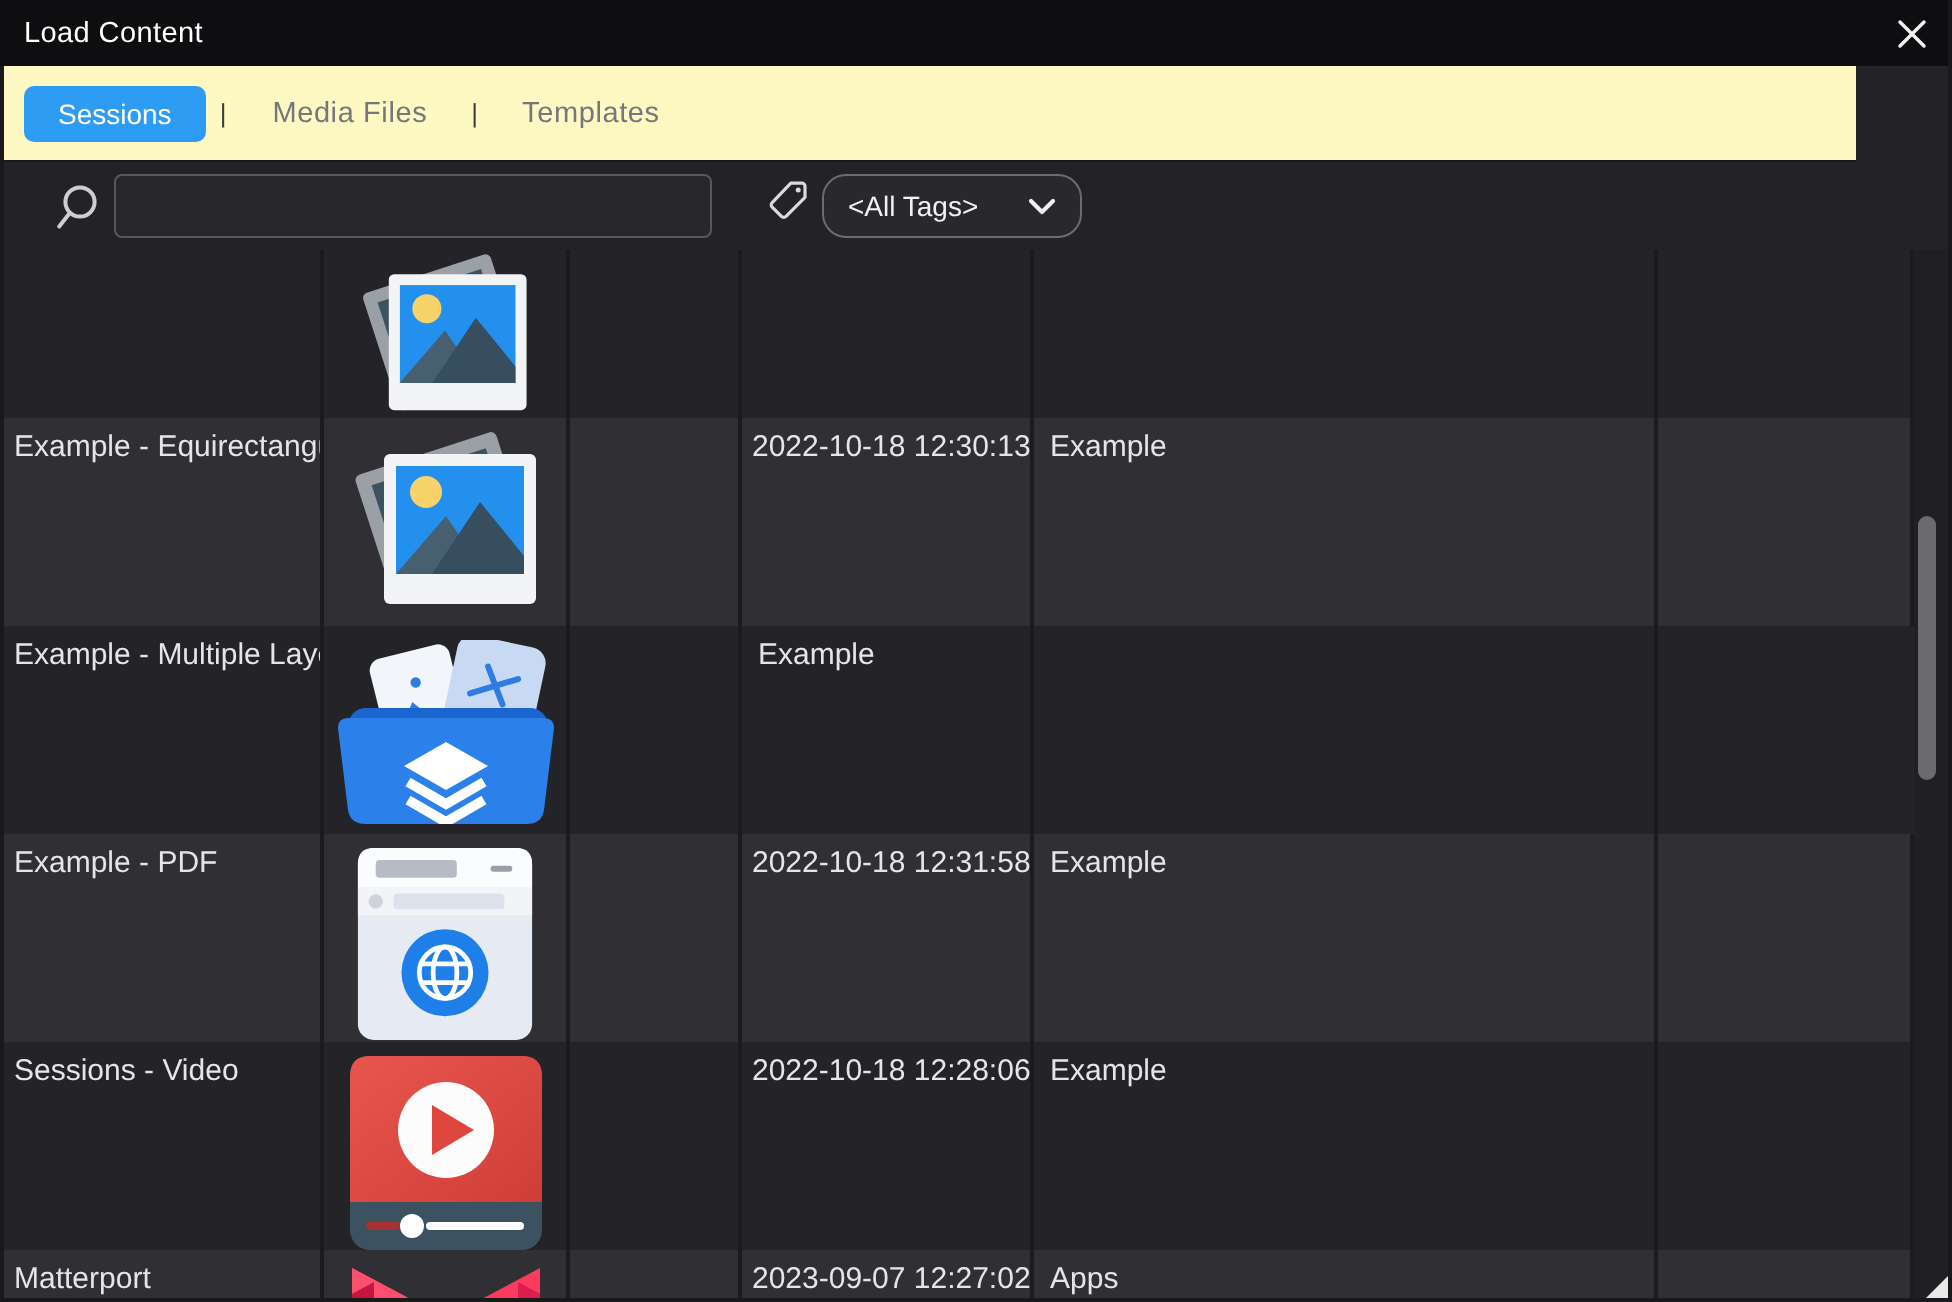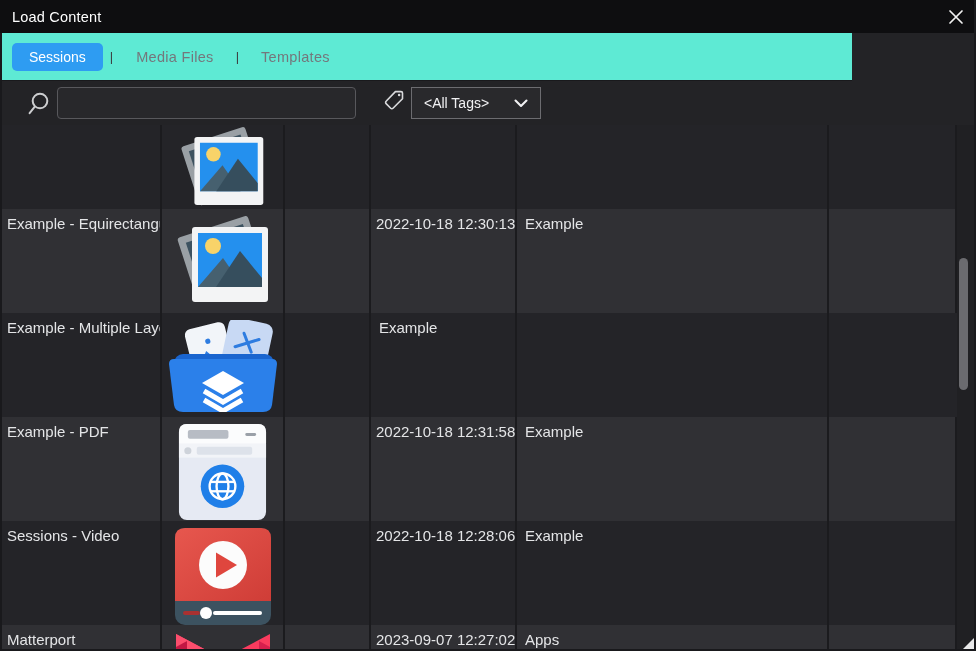--- a/index.html
+++ b/index.html
@@ -9,40 +9,40 @@
   .dialog{ position:relative; width:976px; height:651px; background:#232326; overflow:hidden; }
 
   
   .titlebar{ position:absolute; left:0; top:0; width:976px; height:33px; background:#0e0e10;
              display:flex; align-items:center; }
   .title{ margin-left:12px; font-size:14.5px; color:#ffffff; letter-spacing:.2px; }
   .close-btn{ position:absolute; right:11px; top:8px; width:18px; height:18px; cursor:pointer;
               display:flex; align-items:center; justify-content:center; }
 
   
-  .tabbar{ position:absolute; left:0; top:33px; width:852px; height:48px; background:#5eead4;
+  .tabbar{ position:absolute; left:0; top:33px; width:928px; height:48px; background:#fef9c3;
            display:flex; align-items:center; border-bottom:1px solid #19191c; }
   .tab-active{ margin-left:12px; height:28px; padding:0 17px; background:#2e9cf2; border:none;
                border-radius:5px; color:#fff; font-size:14px; font-family:inherit;
                display:flex; align-items:center; cursor:pointer; }
   .tab{ background:none; border:none; color:#74777c; font-size:14.5px; font-family:inherit;
         cursor:pointer; letter-spacing:.3px; }
   .tab-sep{ color:#3c3e42; font-size:13px; margin:0 22px; }
   .tab-sep.first{ margin:0 0 0 7px; }
   .tab-mf{ margin-left:23px; }
 
   
   .filterbar{ position:absolute; left:0; top:82px; width:976px; height:43px; background:#232326; }
   .search-ic{ position:absolute; left:27px; top:9px; }
   .search-input{ position:absolute; left:57px; top:5px; width:299px; height:32px;
                  background:#28282b; border:1px solid #58585c; border-radius:4px;
                  color:#e8e8ea; font-size:14px; font-family:inherit; padding:0 10px; outline:none; }
   .tag-ic{ position:absolute; left:383px; top:7px; }
   .tag-dropdown{ position:absolute; left:411px; top:5px; width:130px; height:32px;
-                 background:#29292c; border:1px solid #6c6c70; border-radius:0;
+                 background:#29292c; border:1px solid #6c6c70; border-radius:12px;
                  display:flex; align-items:center; cursor:pointer; }
   .tag-dropdown .label{ margin-left:12px; font-size:14px; color:#f1f1f3; }
   .tag-dropdown .chev{ margin-left:auto; margin-right:12px; }
 
   
   .table{ position:absolute; left:0; top:125px; width:957px; height:526px; overflow:hidden; }
   .row{ display:grid; grid-template-columns:162px 123px 86px 146px 312px 128px; width:957px;
         height:104px; cursor:pointer; }
   .row.first{ height:84px; }
   .row.dark{ background:#242428; }

